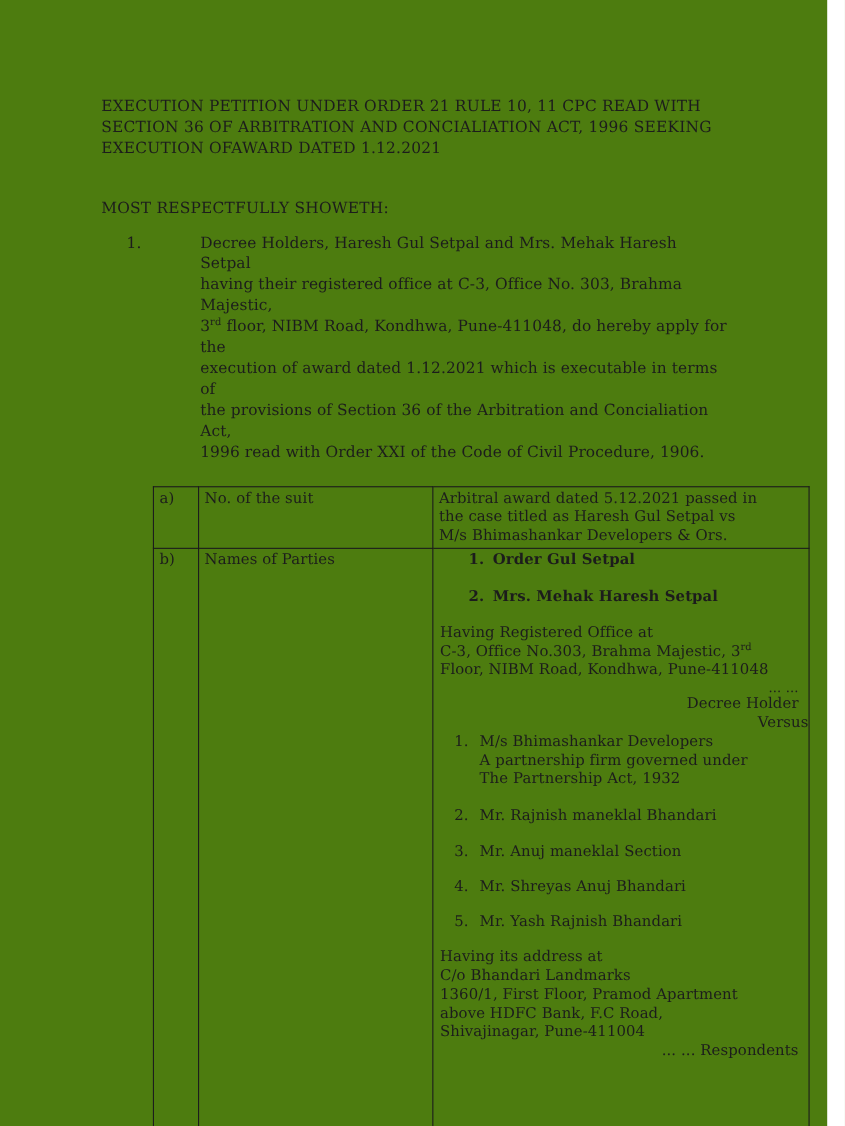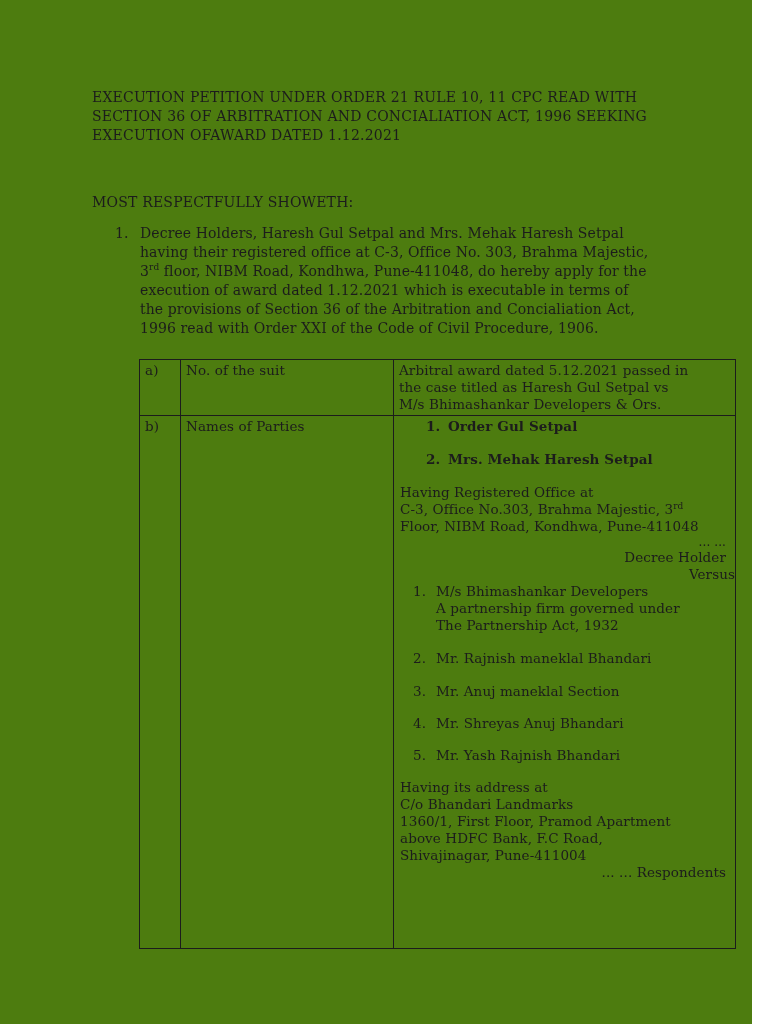--- a/index.html
+++ b/index.html
@@ -16,38 +16,38 @@
   .content {
     padding: 88px 88px 0 92px;
   }
   .doc-title {
     font-size: 14px;
     line-height: 19px;
     letter-spacing: 0.2px;
     width: 590px;
   }
   .salutation {
-    margin-top: 48px;
+    margin-top: 36px;
     font-size: 14px;
     line-height: 19px;
     letter-spacing: 0.2px;
   }
   .num-para {
     display: flex;
     margin-top: 12px;
     margin-left: 23px;
     font-size: 14px;
     line-height: 19px;
     letter-spacing: 0.1px;
   }
   .num-para .para-num {
     width: 25px;
     flex: 0 0 25px;
   }
-  .num-para .para-body { width: 555px; }
+  .num-para .para-body { width: 555px; margin-left: 42px; }
   sup { font-size: 9px; vertical-align: super; line-height: 0; }
 
   table.case-table {
     margin-top: 21px;
     margin-left: 47px;
     width: 596px;
     border-collapse: collapse;
     table-layout: fixed;
     font-size: 13.5px;
     line-height: 17px;

